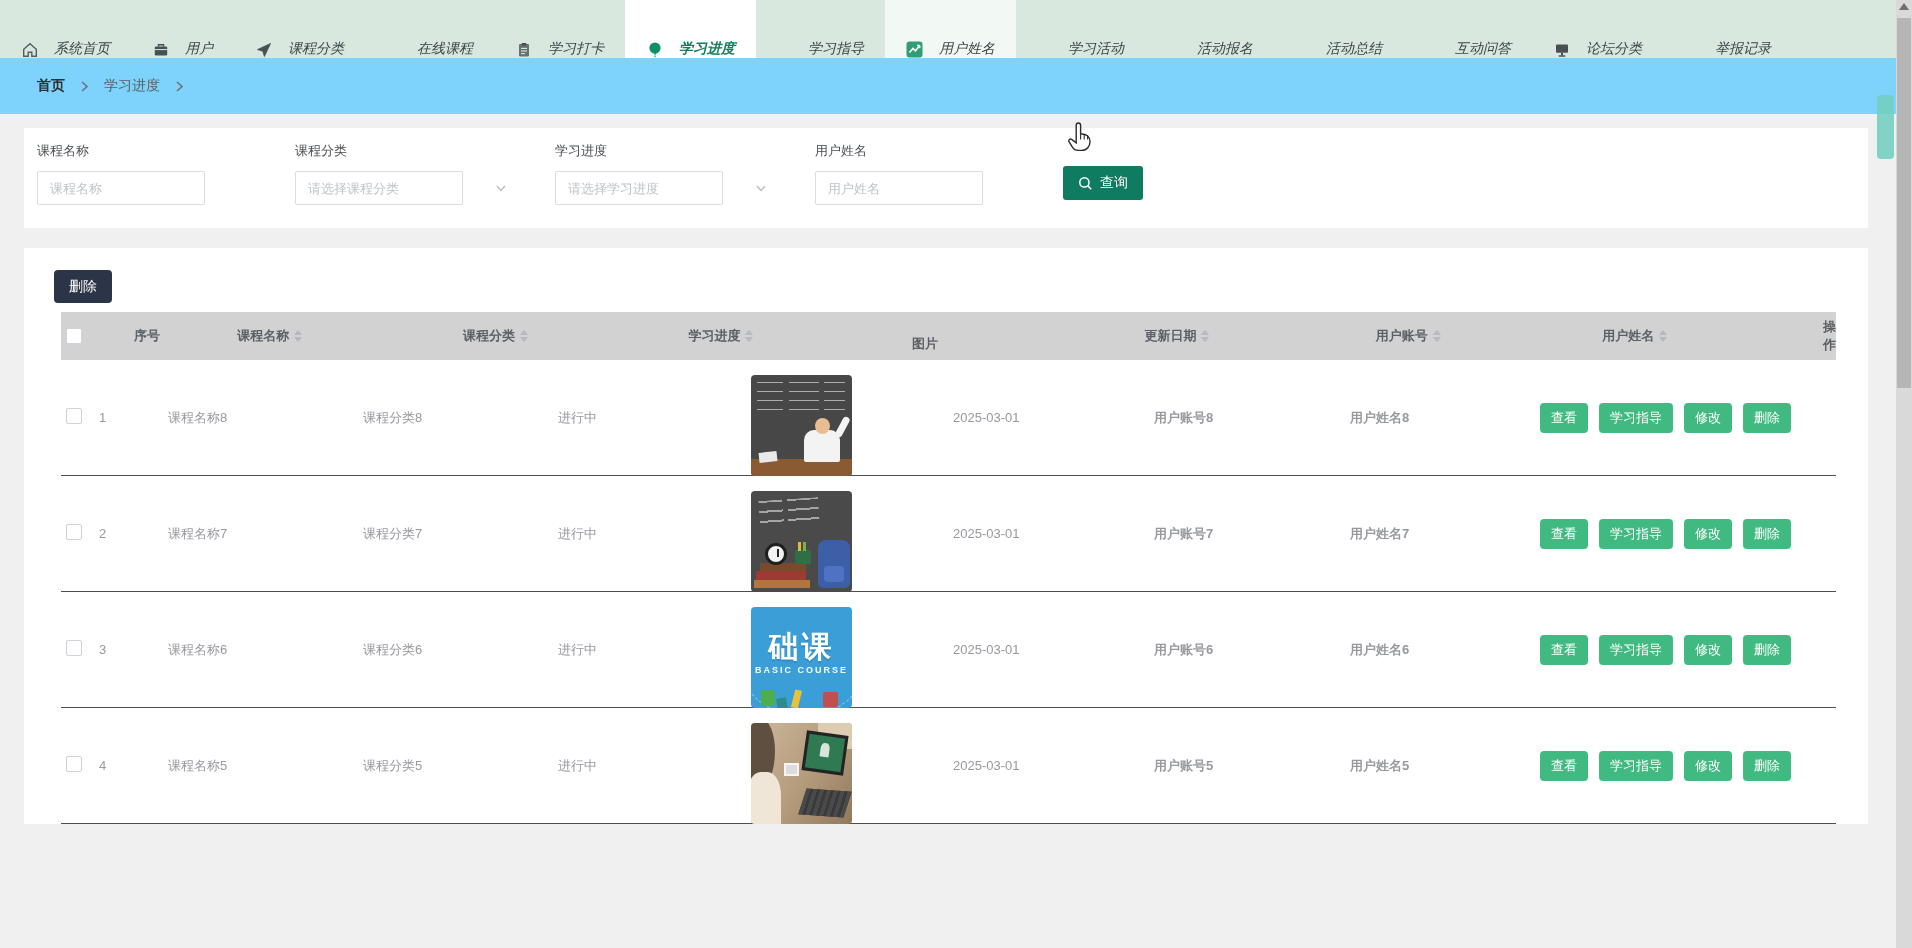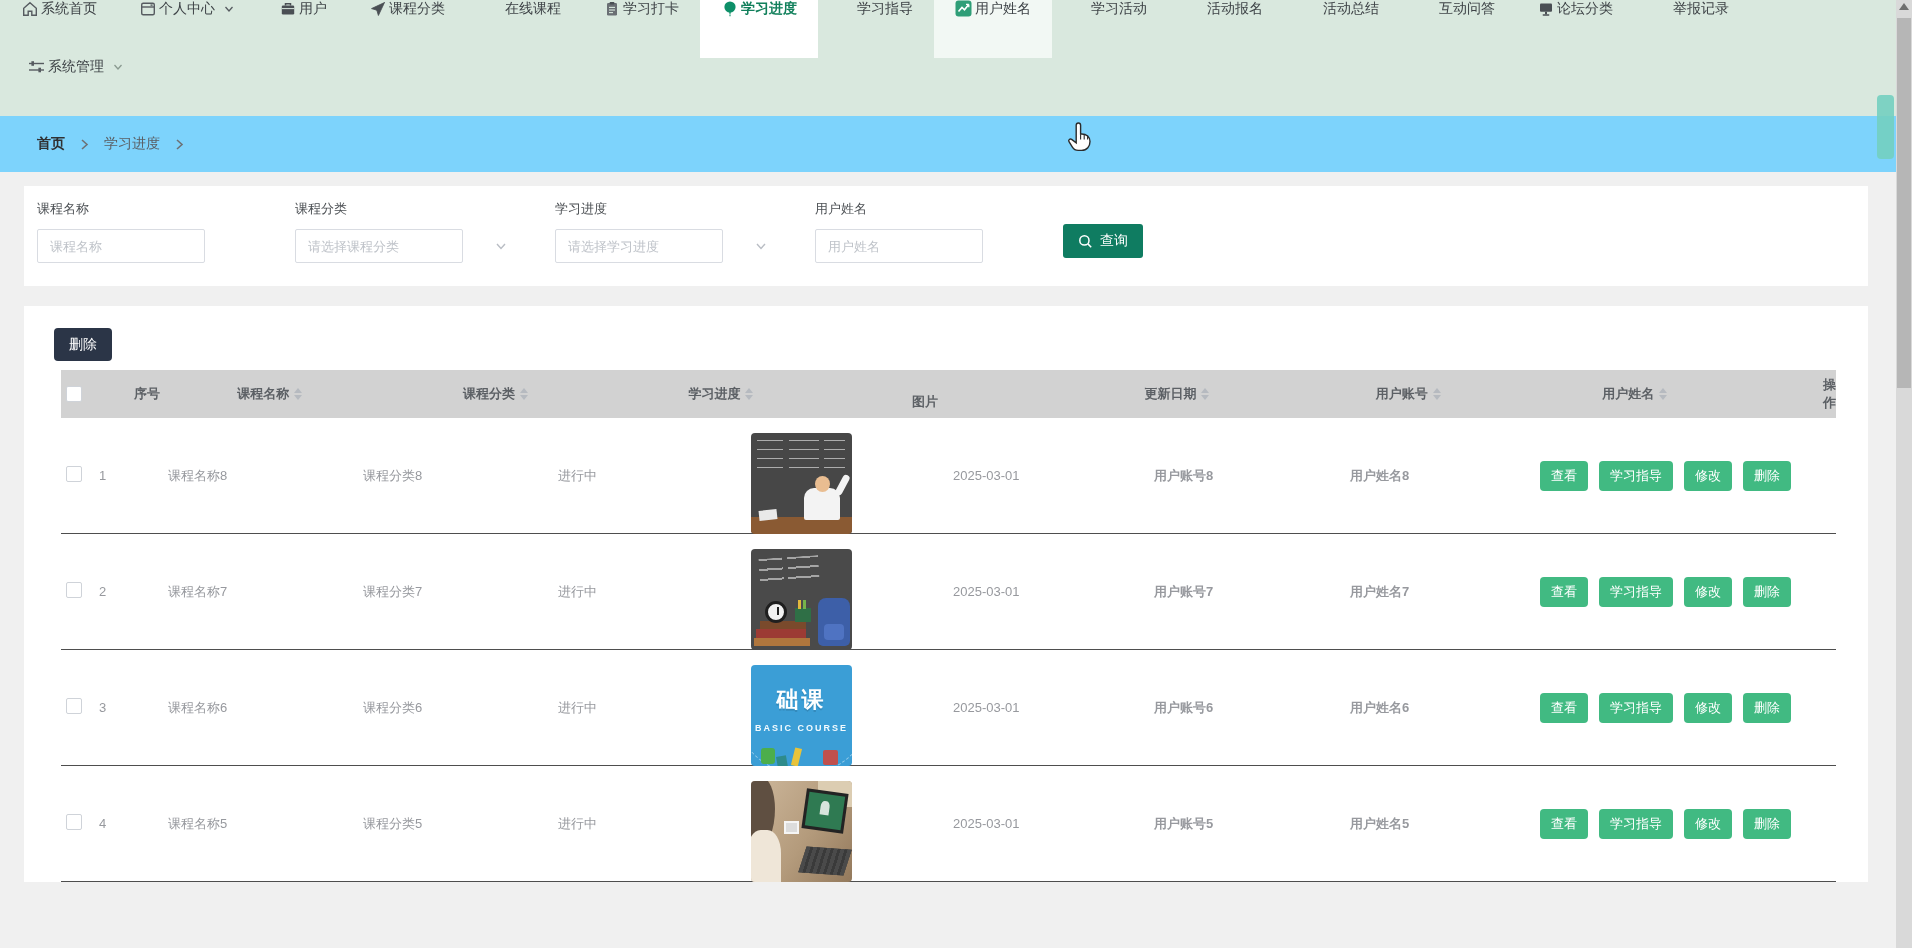--- a/index.html
+++ b/index.html
@@ -30,22 +30,22 @@
     background:radial-gradient(circle at 50% 36%,#f5e9e2 0 58%,#fdf6ef 58% 100%); overflow:hidden; box-shadow:0 0 0 2px rgba(255,255,255,.25); }
   .avatar .hair { position:absolute; left:11px; top:6px; width:34px; height:24px; border-radius:50% 50% 40% 40%; background:#c8543a; }
   .avatar .ear { position:absolute; left:8px; top:2px; width:10px; height:14px; background:#c8543a; border-radius:60% 40% 0 50%; transform:rotate(-18deg); }
   .avatar .ear2 { position:absolute; right:10px; top:2px; width:10px; height:14px; background:#c8543a; border-radius:40% 60% 50% 0; transform:rotate(18deg); }
   .avatar .face { position:absolute; left:17px; top:16px; width:22px; height:20px; border-radius:50%; background:#f6d7bd; }
   .avatar .body { position:absolute; left:9px; top:34px; width:40px; height:24px; border-radius:45% 45% 0 0; background:#eef3e2; }
 
   
   .navbar { background:#d9e8de; }
   .nav-row { display:flex; align-items:stretch; height:58px; }
-  .nav-item { display:flex; align-items:flex-start; gap:3px; padding:0 21px; cursor:pointer;
-    font-size:14px; color:#3e4347; white-space:nowrap; }
+  .nav-item { display:flex; align-items:flex-end; gap:16px; padding:0 21px; cursor:pointer;
+    font-size:14px; color:#3e4347; white-space:nowrap;font-style:italic; }
   .nav-item.active { background:#ffffff; color:#12805c; font-weight:bold; }
   .nav-item.hovered { background:#f2f8f4; }
   .nav-icon { display:inline-flex; width:17px; height:17px; align-items:center; justify-content:center; }
   .grid-ic { width:15px; height:15px; display:grid; grid-template-columns:6px 6px; grid-template-rows:6px 6px; gap:3px; }
   .grid-ic i { background:#565b60; border-radius:1px; }
   .chev { margin-left:2px; }
 
   
   .breadcrumb { height:56px; background:#7dd3fc; display:flex; align-items:center; padding-left:37px; gap:14px; }
   .crumb-home { font-size:14px; color:#2f3133; font-weight:bold; }
@@ -112,21 +112,21 @@
   .img-books .b2 { position:absolute; left:9px; bottom:21px; width:46px; height:8px; background:#7a4a2c; }
   .img-books .b3 { position:absolute; left:3px; bottom:4px; width:56px; height:8px; background:#b0763d; }
   .img-books .clock { position:absolute; left:14px; bottom:27px; width:22px; height:22px; border-radius:50%;
     background:#f2f2f2; border:3px solid #1f1f1f; }
   .img-books .clock i { position:absolute; left:9px; top:3px; width:2px; height:8px; background:#222; }
   .img-books .cup { position:absolute; left:44px; bottom:28px; width:16px; height:14px; background:#2f6f46; }
   .img-books .cup i { position:absolute; left:3px; top:-8px; width:3px; height:9px; background:#e2b93c; box-shadow:5px 0 0 #76b34a; }
 
   .img-basic { background:#3b9ed6; }
   .img-basic .ring { position:absolute; left:-18px; top:-30px; width:140px; height:140px; border-radius:50%; border:1px dashed rgba(255,255,255,.45); }
-  .img-basic .cap { position:absolute; width:100%; top:20px; text-align:center; color:#ffffff; font-size:22px; font-weight:bold; letter-spacing:3px; text-shadow:0 2px 0 rgba(0,0,0,.12); }
+  .img-basic .cap { position:absolute; width:100%; top:20px; text-align:center; color:#ffffff; font-size:30px; font-weight:bold; letter-spacing:3px; text-shadow:0 2px 0 rgba(0,0,0,.12); }
   .img-basic .sub { position:absolute; width:100%; top:58px; text-align:center; color:#f2fbff; font-size:9px; font-weight:bold; letter-spacing:2px; }
   .img-basic .d1 { position:absolute; left:10px; bottom:2px; width:14px; height:16px; background:#4cae4c; border-radius:3px; }
   .img-basic .d2 { position:absolute; left:42px; bottom:0; width:7px; height:18px; background:#e8c33a; transform:rotate(14deg); }
   .img-basic .d3 { position:absolute; right:14px; bottom:1px; width:15px; height:15px; background:#c0504d; border-radius:2px; }
   .img-basic .d4 { position:absolute; left:26px; bottom:-2px; width:10px; height:12px; background:#2e8b8b; transform:rotate(-10deg); }
 
   .img-laptop { background:linear-gradient(125deg,#cdb79b 0%,#b49b7c 55%,#93795c 100%); }
   .img-laptop .wood { position:absolute; right:0; top:0; width:34px; height:26px; background:#dccdb2; }
   .img-laptop .hair { position:absolute; left:-6px; top:-4px; width:30px; height:70px; background:#5f4f41; border-radius:0 50% 60% 0; }
   .img-laptop .sleeve { position:absolute; left:-4px; bottom:-6px; width:34px; height:58px; background:#efe6d8; border-radius:40% 40% 0 0; }
@@ -159,35 +159,20 @@
 
         <div class="nav-item">
           <span class="nav-icon">
             <svg width="16" height="16" viewBox="0 0 16 16">
                 <path d="M8 1.8 L14.3 7.3 V14.2 H9.8 V10.2 H6.2 V14.2 H1.7 V7.3 Z" fill="none" stroke="#565b60" stroke-width="1.4"></path>
               </svg>
           </span>
           <span>系统首页</span>
         </div>
 
-        <div class="nav-item">
-          <span class="nav-icon">
-            <svg width="16" height="16" viewBox="0 0 16 16">
-                <rect x="1.7" y="2.2" width="12.6" height="11.6" rx="1.5" fill="none" stroke="#565b60" stroke-width="1.4"></rect>
-                <line x1="1.7" y1="6" x2="14.3" y2="6" stroke="#565b60" stroke-width="1.4"></line>
-                <line x1="10.5" y1="4.1" x2="12.6" y2="4.1" stroke="#565b60" stroke-width="1.4"></line>
-              </svg>
-          </span>
-          <span>个人中心</span>
-          <span class="nav-icon chev">
-            <svg width="12" height="12" viewBox="0 0 12 12">
-                <polyline points="2.5,4 6,8 9.5,4" fill="none" stroke="#565b60" stroke-width="1.3"></polyline>
-              </svg>
-          </span>
-        </div>
 
         <div class="nav-item">
           <span class="nav-icon">
             <svg width="16" height="16" viewBox="0 0 16 16">
                 <path d="M5.5 4.5 V2.8 H10.5 V4.5" fill="none" stroke="#4a4f54" stroke-width="1.5"></path>
                 <rect x="1.8" y="4.5" width="12.4" height="9" rx="1.2" fill="#4a4f54"></rect>
                 <line x1="1.8" y1="7.6" x2="14.2" y2="7.6" stroke="#d9e8de" stroke-width="1"></line>
               </svg>
           </span>
           <span>用户</span>
@@ -313,38 +298,20 @@
               <i></i>
               <i></i>
               <i></i>
               <i></i>
             </span>
           <span>举报记录</span>
         </div>
 
       </div>
 
-      <div class="nav-row">
-        <div class="nav-item" style="padding-left:28px;">
-          <span class="nav-icon">
-            <svg width="17" height="16" viewBox="0 0 17 16">
-                <line x1="1" y1="4.5" x2="16" y2="4.5" stroke="#565b60" stroke-width="1.4"></line>
-                <rect x="3.4" y="2.2" width="2.6" height="4.6" fill="#565b60"></rect>
-                <line x1="1" y1="11" x2="16" y2="11" stroke="#565b60" stroke-width="1.4"></line>
-                <rect x="10.4" y="8.7" width="2.6" height="4.6" fill="#565b60"></rect>
-              </svg>
-          </span>
-          <span>系统管理</span>
-          <span class="nav-icon chev">
-            <svg width="12" height="12" viewBox="0 0 12 12">
-                <polyline points="2.5,4 6,8 9.5,4" fill="none" stroke="#8a9a90" stroke-width="1.3"></polyline>
-              </svg>
-          </span>
-        </div>
-      </div>
     </div>
 
     <div class="breadcrumb">
       <span class="crumb-home">首页</span>
       <span class="crumb-sep">
         <svg width="11" height="13" viewBox="0 0 11 13">
             <polyline points="3,2 8,6.5 3,11" fill="none" stroke="#6d7175" stroke-width="1.6"></polyline>
           </svg>
       </span>
       <span class="crumb-cur">学习进度</span>

